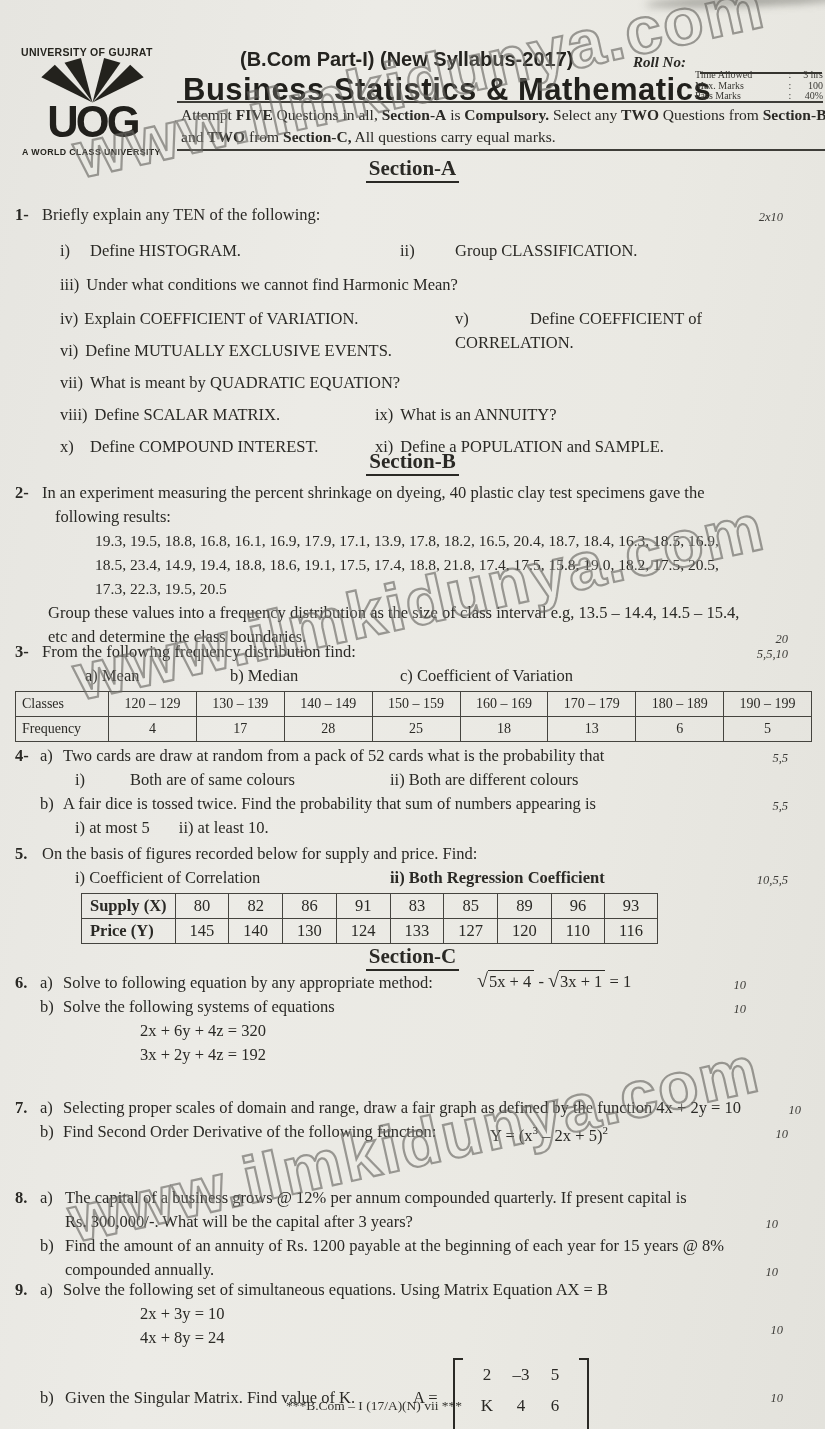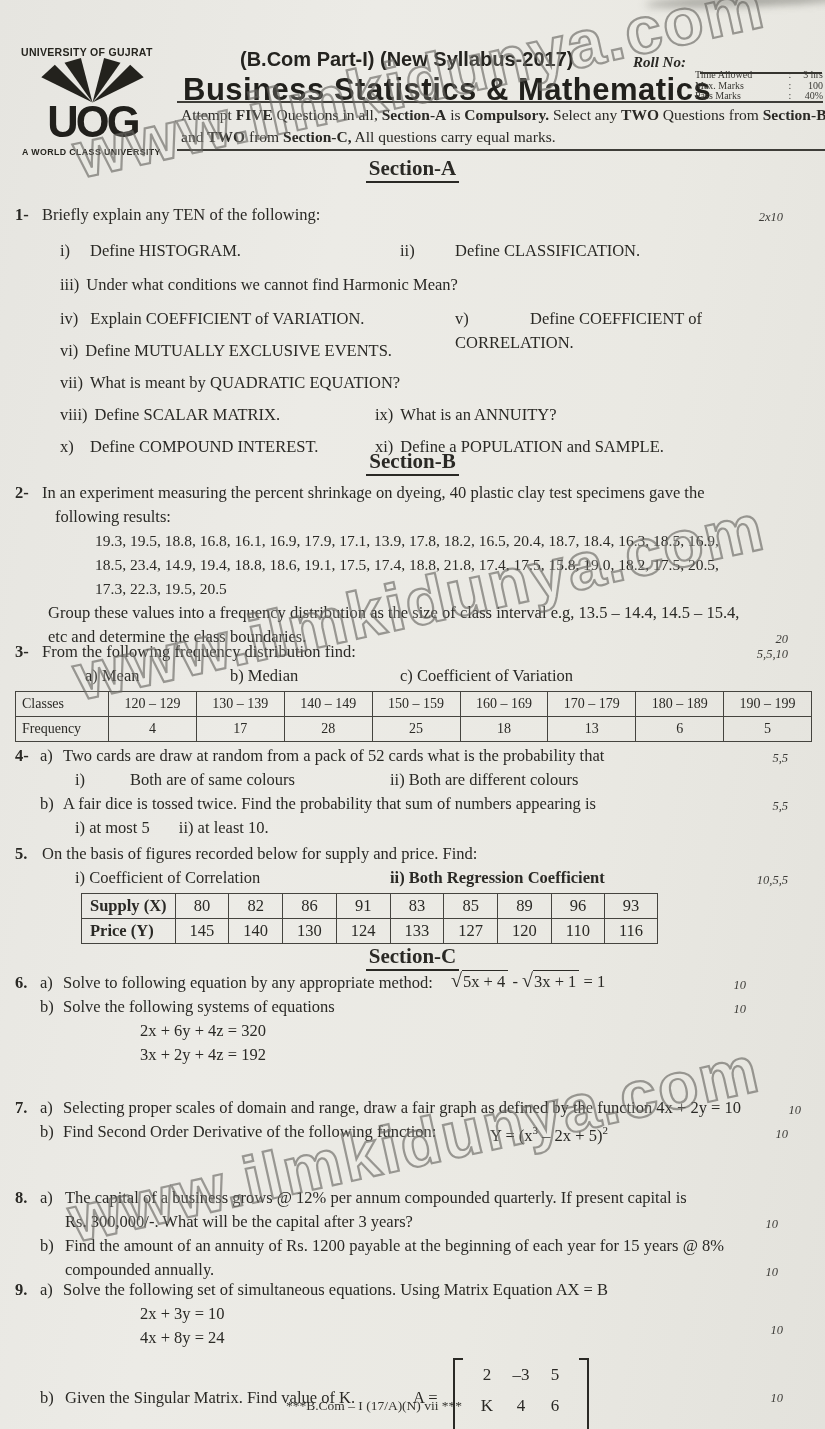--- a/index.html
+++ b/index.html
@@ -52,21 +52,21 @@
   .dataline{padding-left:80px;font-size:15.5px;}
   
   table{border-collapse:collapse;}
   .t3{width:797px;font-size:14px;margin-top:3px;}
   .t3 td{border:1.7px solid #45443f;text-align:center;height:24px;padding:0 2px;}
   .t3 td.lbl{text-align:left;padding-left:6px;width:84px;}
   .t5{margin-left:66px;font-size:16.5px;margin-top:3px;}
   .t5 td{border:1.7px solid #45443f;text-align:center;height:23px;padding:0 14px;}
   .t5 td.lbl{font-weight:bold;text-align:left;padding:0 8px;}
   
-  .eq6{position:absolute;left:436px;top:-3px;white-space:nowrap;}
+  .eq6{position:absolute;left:462px;top:-3px;white-space:nowrap;}
   .sqrt{white-space:nowrap;}
   .sqrt .sym{font-size:20px;}
   .sqrt .arg{border-top:1.7px solid #2b2a26;padding:1px 3px 0 1px;}
   .func7{position:absolute;left:475px;top:-2px;white-space:nowrap;}
   sup{font-size:11px;}
   .sys{padding-left:125px;}
   
   .mrow{position:relative;height:86px;margin-top:8px;}
   .matrix{position:absolute;left:438px;top:0;display:flex;align-items:stretch;}
   .br-l{width:8px;border:2.2px solid #2a2925;border-right:none;margin-right:5px;}
@@ -137,27 +137,27 @@
   </div>
 
   <div class="q" style="top:203px;">
     <div class="qline pl27" style="margin-bottom:12px;">
       <span class="numb">1-</span>
       <span>Briefly explain any TEN of the following:</span>
       <span class="marks r30">2x10</span>
     </div>
     <div class="item">
       <span class="n30">i)</span><span>Define HISTOGRAM.</span>
-      <span class="rcol" style="left:385px;"><span class="n55">ii)</span><span>Define CLASSIFICATION.</span></span>
+      <span class="rcol" style="left:385px;"><span class="n55">ii)</span><span>Group CLASSIFICATION.</span></span>
     </div>
     <div class="item">
       <span style="margin-right:7px;">iii)</span><span>Under what conditions we cannot find Harmonic Mean?</span>
     </div>
     <div class="item" style="margin-bottom:8px;">
-      <span style="margin-right:12px;">iv)</span><span>Explain COEFFICIENT of VARIATION.</span>
+      <span style="margin-right:6px;">iv)</span><span>Explain COEFFICIENT of VARIATION.</span>
       <span class="rcol" style="left:440px;"><span class="n75">v)</span><span>Define COEFFICIENT of CORRELATION.</span></span>
     </div>
     <div class="item" style="margin-bottom:8px;">
       <span style="margin-right:7px;">vi)</span><span>Define MUTUALLY EXCLUSIVE EVENTS.</span>
     </div>
     <div class="item" style="margin-bottom:8px;">
       <span style="margin-right:7px;">vii)</span><span>What is meant by QUADRATIC EQUATION?</span>
     </div>
     <div class="item" style="margin-bottom:8px;">
       <span style="margin-right:7px;">viii)</span><span>Define SCALAR MATRIX.</span>

